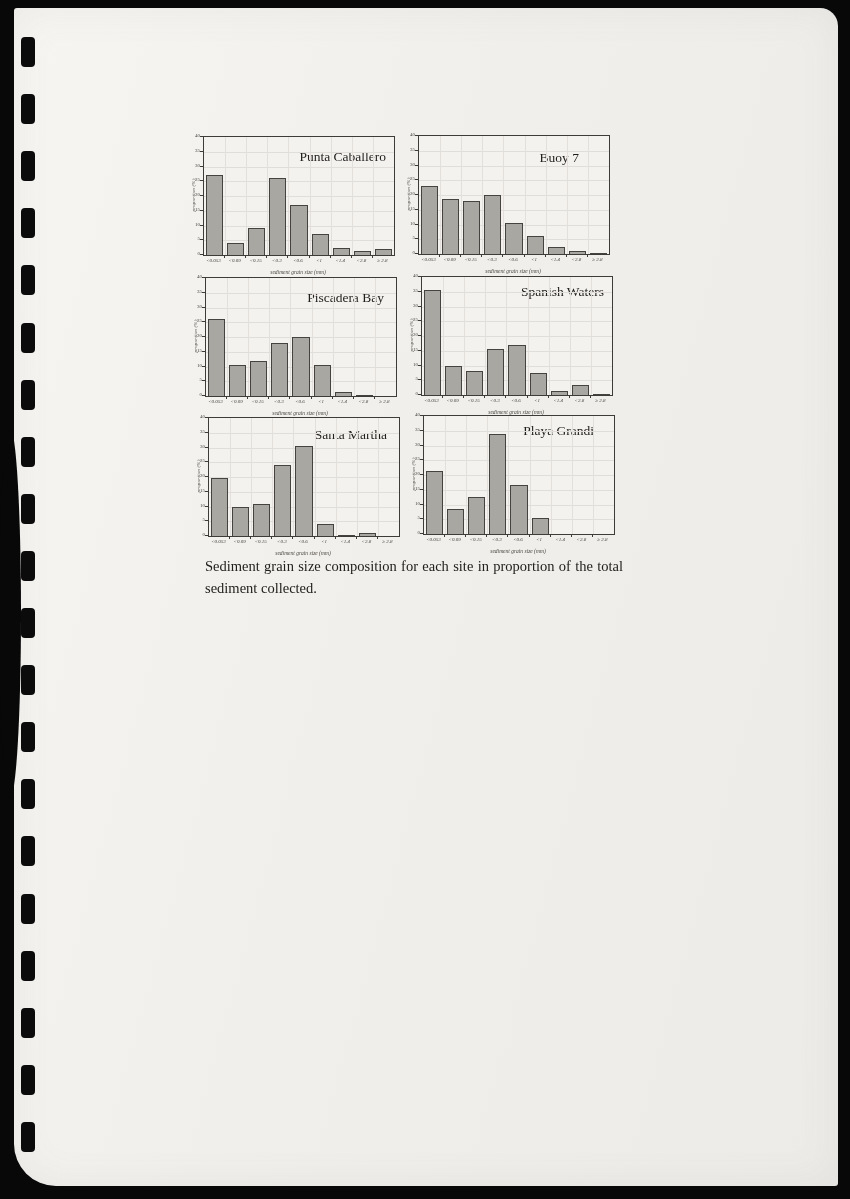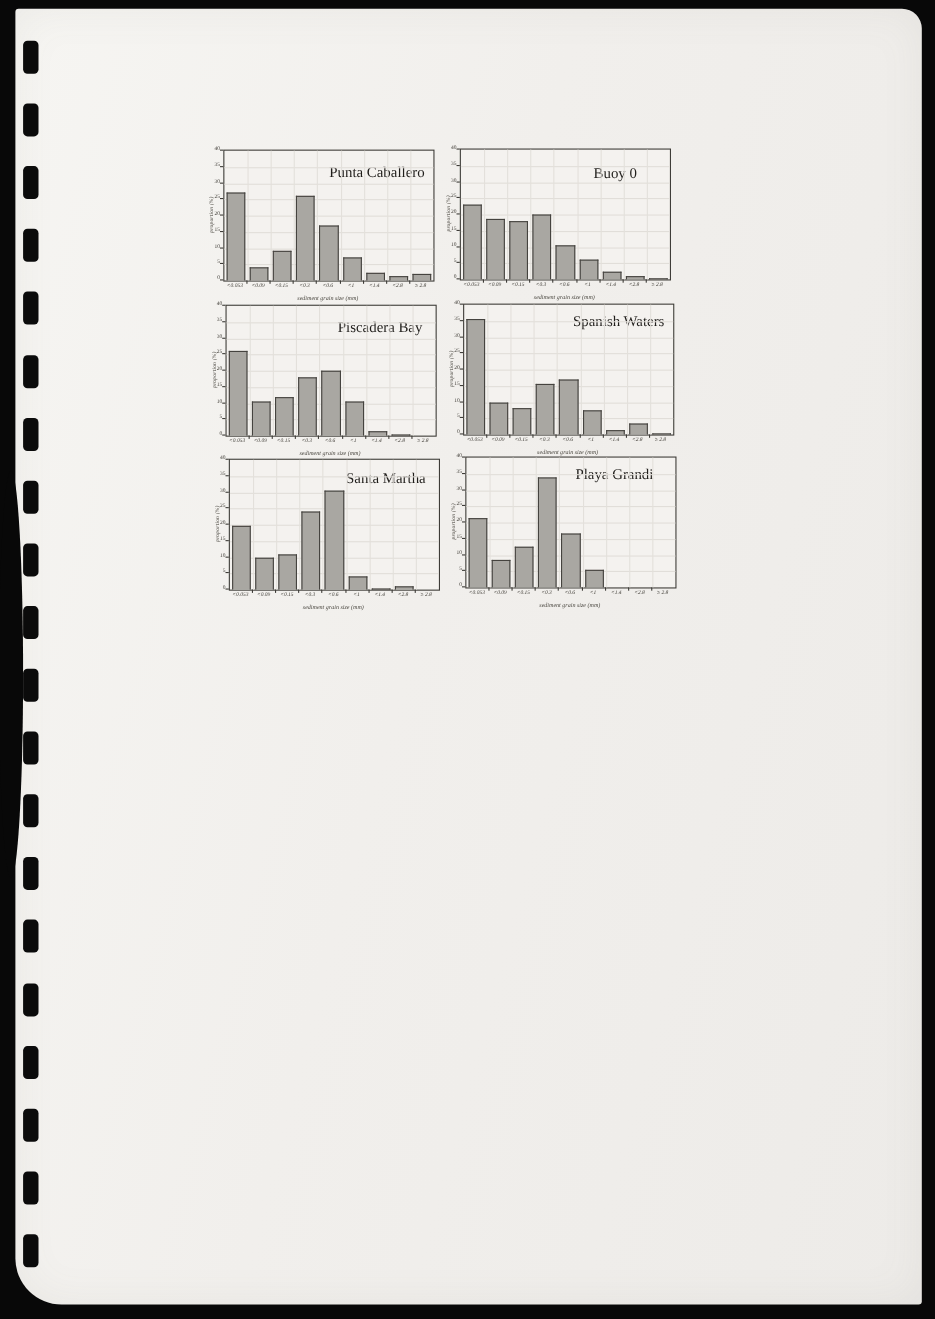--- a/index.html
+++ b/index.html
@@ -186,21 +186,21 @@
       <span class="xtick" style="left: 100px;">&lt;0.6</span>
       <span class="xtick" style="left: 121.111px;">&lt;1</span>
       <span class="xtick" style="left: 142.222px;">&lt;1.4</span>
       <span class="xtick" style="left: 163.333px;">&lt;2.8</span>
       <span class="xtick" style="left: 184.444px;">≥ 2.8</span>
     </div>
 
   <div class="chart" style="left:384px;top:123px" data-chart-index="1">
     <div class="ylab">proportion (%)</div>
     <div class="plot">
-      <div class="title">Buoy 0</div>
+      <div class="title">Buoy 7</div>
     <div class="grid-h" style="top: 103.25px;"></div>
         <div class="grid-h" style="top: 88.5px;"></div>
         <div class="grid-h" style="top: 73.75px;"></div>
         <div class="grid-h" style="top: 59px;"></div>
         <div class="grid-h" style="top: 44.25px;"></div>
         <div class="grid-h" style="top: 29.5px;"></div>
         <div class="grid-h" style="top: 14.75px;"></div>
         <div class="grid-v" style="left: 21.1111px;"></div>
         <div class="grid-v" style="left: 42.2222px;"></div>
         <div class="grid-v" style="left: 63.3333px;"></div>
@@ -513,20 +513,21 @@
       <span class="xtick" style="left: 36.6667px;">&lt;0.09</span>
       <span class="xtick" style="left: 57.7778px;">&lt;0.15</span>
       <span class="xtick" style="left: 78.8889px;">&lt;0.3</span>
       <span class="xtick" style="left: 100px;">&lt;0.6</span>
       <span class="xtick" style="left: 121.111px;">&lt;1</span>
       <span class="xtick" style="left: 142.222px;">&lt;1.4</span>
       <span class="xtick" style="left: 163.333px;">&lt;2.8</span>
       <span class="xtick" style="left: 184.444px;">≥ 2.8</span>
     </div>
 
+  <div id="caption">Sediment grain size composition for each site in proportion of the total sediment collected.</div>
 <div class="punch-hole" style="top: 29px;"></div>
     <div class="punch-hole" style="top: 86.1px;"></div>
     <div class="punch-hole" style="top: 143.2px;"></div>
     <div class="punch-hole" style="top: 200.3px;"></div>
     <div class="punch-hole" style="top: 257.4px;"></div>
     <div class="punch-hole" style="top: 314.5px;"></div>
     <div class="punch-hole" style="top: 371.6px;"></div>
     <div class="punch-hole" style="top: 428.7px;"></div>
     <div class="punch-hole" style="top: 485.8px;"></div>
     <div class="punch-hole" style="top: 542.9px;"></div>

